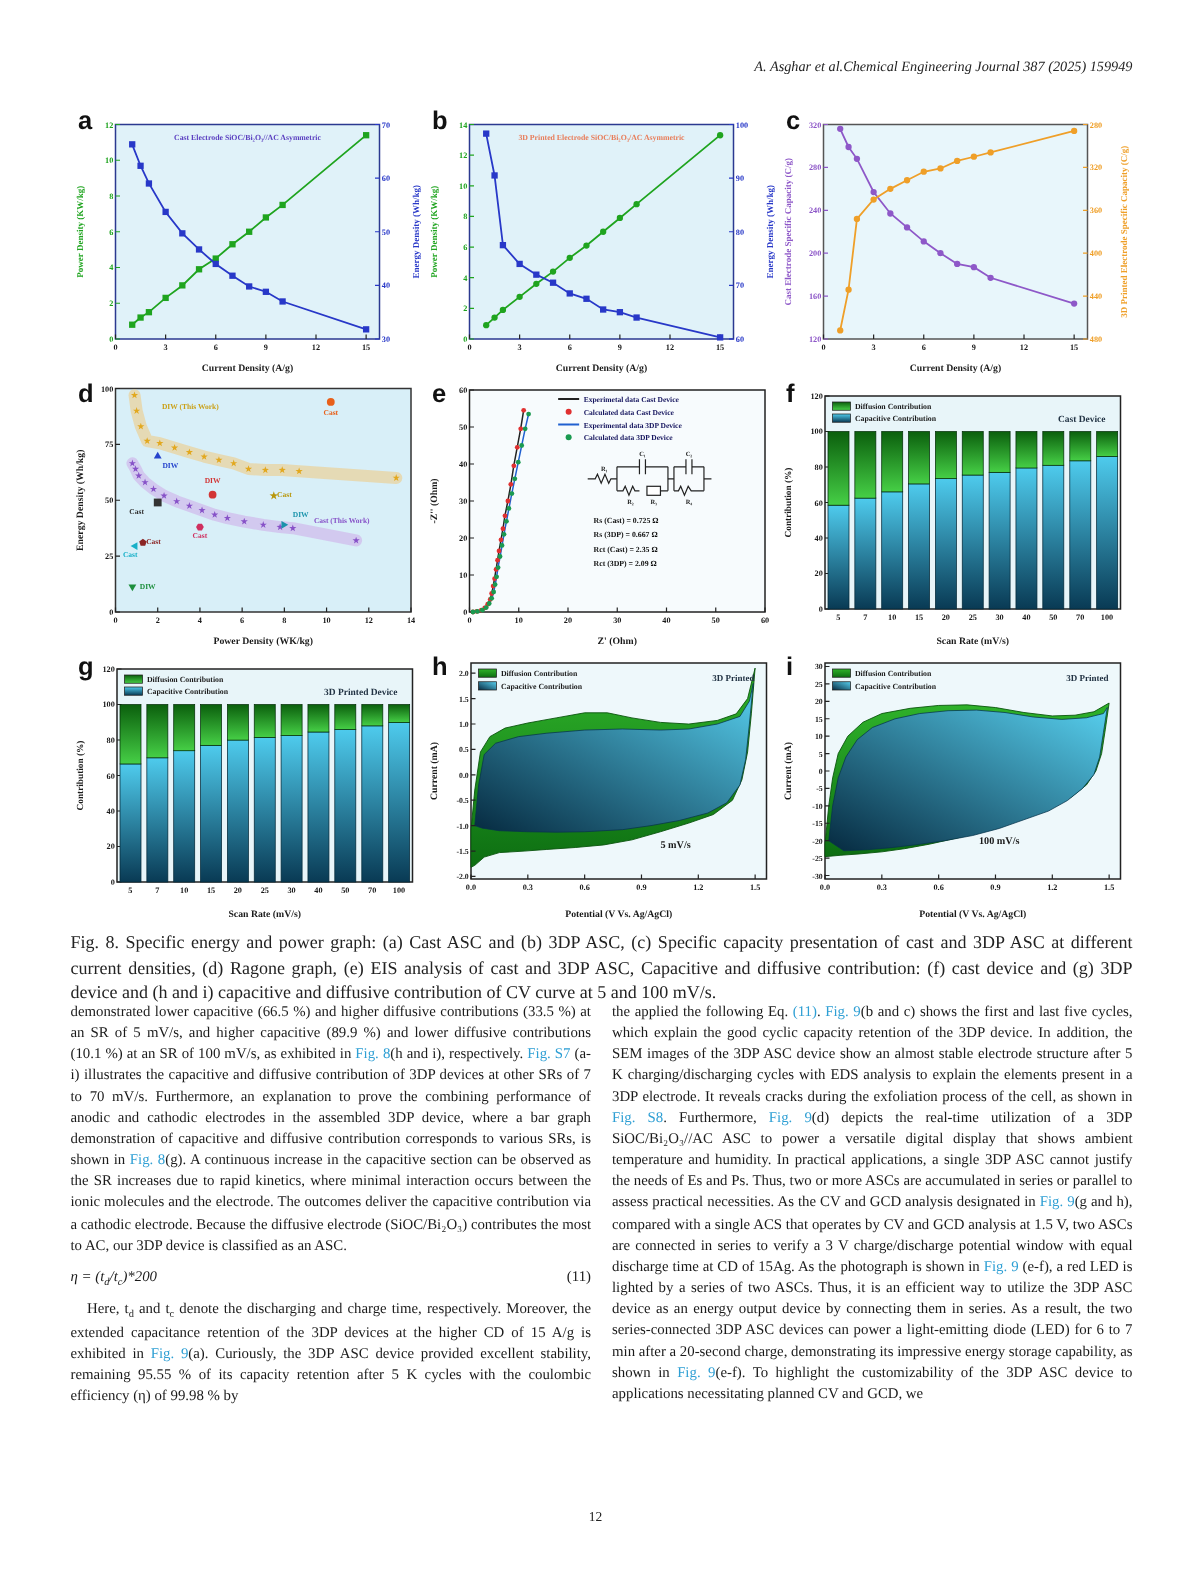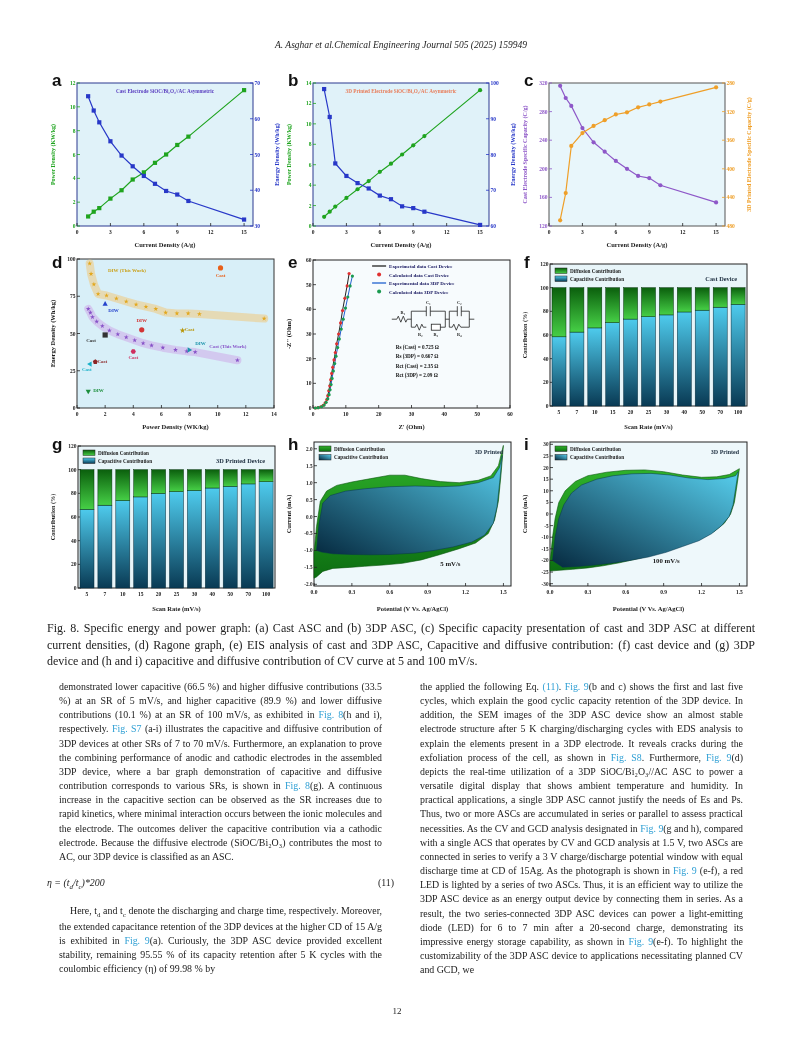--- a/index.html
+++ b/index.html
@@ -1,39 +1,39 @@
 <!DOCTYPE html>
 <html><head>
 <meta charset="utf-8">
 <style>
   *{margin:0;padding:0;box-sizing:border-box}
   html,body{background:#fff}
   .page{position:relative;width:794px;height:1058px;background:#fff;font-family:"Liberation Serif",serif;color:#1a1a1a;overflow:hidden}
-  .hdr{position:absolute;top:40px;left:47px;width:708px;display:flex;justify-content:center;font-size:9.5px;font-style:italic;color:#222}
+  .hdr{position:absolute;top:40px;left:47px;width:708px;display:flex;justify-content:flex-end;font-size:9.5px;font-style:italic;color:#222}
   .chart-grid{position:absolute;top:70px;left:47px;width:708px;display:grid;grid-template-columns:repeat(3,236px);grid-auto-rows:182px}
   .chart-cell{position:relative;margin:0}
   .panel-letter{position:absolute;top:1px;left:5px;font-family:"Liberation Sans",sans-serif;font-weight:bold;font-size:17px;color:#111;z-index:2}
   .caption{position:absolute;top:620px;left:47px;width:708px;font-size:12px;line-height:1.38;text-align:justify;color:#222}
   .columns{position:absolute;top:668px;left:47px;width:708px;display:flex;gap:14px}
   .col{width:347px;font-size:9.9px;line-height:1.43;text-align:justify}
-  .body-para{margin:12px}
+  .body-para{margin:0}
   .body-para.indent{text-indent:11px}
   .link{color:#2e9fd4}
   sub{font-size:70%}
   .eq-row{display:flex;justify-content:space-between;margin:7px 0 5px 0;font-size:9.9px}
   .eq-lhs{font-style:italic}
   .page-number{position:absolute;top:1006px;left:0;width:100%;text-align:center;font-size:9px;color:#222}
 </style>
 </head>
 <body>
 
 <div class="page">
   <div class="hdr">
     <span>A. Asghar et al.</span>
-    <span>Chemical Engineering Journal 505 (2025) 159949</span>
+    <span>Chemical Engineering Journal 387 (2025) 159949</span>
   </div>
 
   <div class="chart-grid" id="chart-grid">
       <figure class="chart-cell"><div class="panel-letter">a</div><svg width="236" height="182" viewBox="0 0 236 182">
           <rect x="30" y="13" width="176" height="143" fill="#e0f2f9" stroke="#2b3990" stroke-width="1"></rect>
           <line x1="30" y1="156" x2="30" y2="153" stroke="#222" stroke-width="0.8"></line>
           <text x="30" y="163.5" font-size="5.5" fill="#1a1a1a" text-anchor="middle" font-family="&quot;Liberation Serif&quot;,serif" font-weight="bold">0</text>
           <line x1="63.41772151898734" y1="156" x2="63.41772151898734" y2="153" stroke="#222" stroke-width="0.8"></line>
           <text x="63.41772151898734" y="163.5" font-size="5.5" fill="#1a1a1a" text-anchor="middle" font-family="&quot;Liberation Serif&quot;,serif" font-weight="bold">3</text>
           <line x1="96.83544303797468" y1="156" x2="96.83544303797468" y2="153" stroke="#222" stroke-width="0.8"></line>

